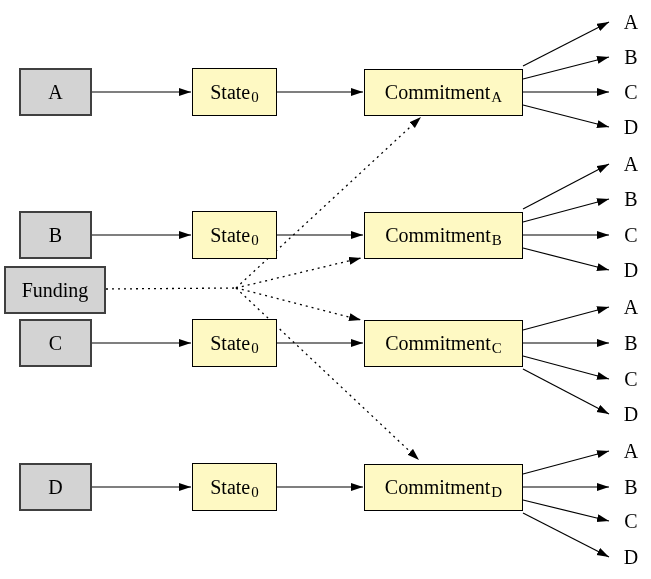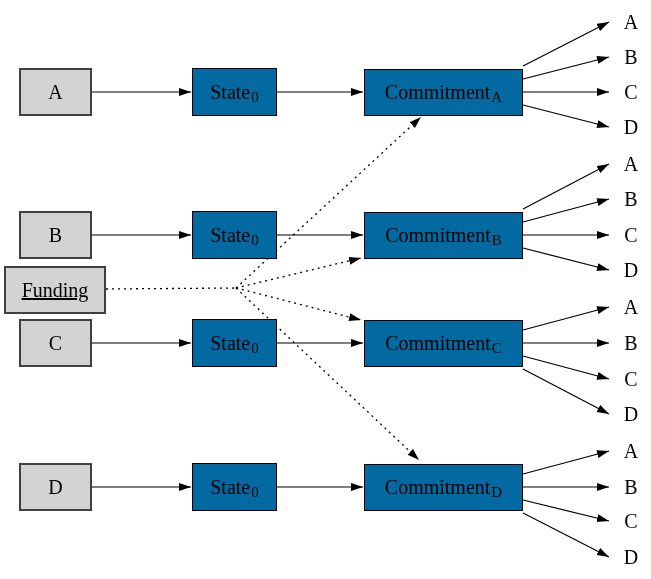--- a/index.html
+++ b/index.html
@@ -14,21 +14,21 @@
     overflow: hidden;
   }
   .edges {
     position: absolute;
     left: 0; top: 0;
     width: 651px; height: 579px;
   }
   .node {
     position: absolute;
     box-sizing: border-box;
-    background: #0369a1;
+    background: #fef9c3;
     border: 1px solid #000000;
     display: flex;
     align-items: center;
     justify-content: center;
     font-size: 20px;
     white-space: nowrap;
   }
   .node.gray {
     background: #d3d3d3;
     border: 2px solid #404040;
@@ -97,21 +97,21 @@
       <line x1="236" y1="288" x2="419" y2="460" marker-end="url(#arrow)"></line>
     </g>
   </svg>
 
   <div class="node gray" style="left:19px; top:68px; width:73px; height:48px;">
     <span>A</span>
   </div>
   <div class="node gray" style="left:19px; top:211px; width:73px; height:48px;">
     <span>B</span>
   </div>
-  <div class="node gray" style="left:4px; top:266px; width:102px; height:48px;text-decoration:underline;">
+  <div class="node gray" style="left:4px; top:266px; width:102px; height:48px;">
     <span>Funding</span>
   </div>
   <div class="node gray" style="left:19px; top:319px; width:73px; height:48px;">
     <span>C</span>
   </div>
   <div class="node gray" style="left:19px; top:463px; width:73px; height:48px;">
     <span>D</span>
   </div>
 
   <div class="node" style="left:192px; top:68px; width:85px; height:48px;">

